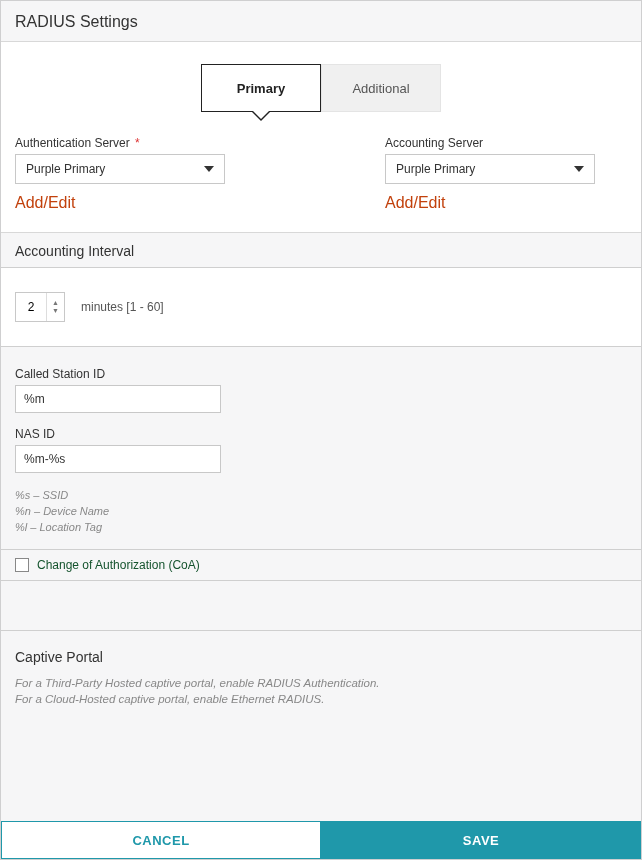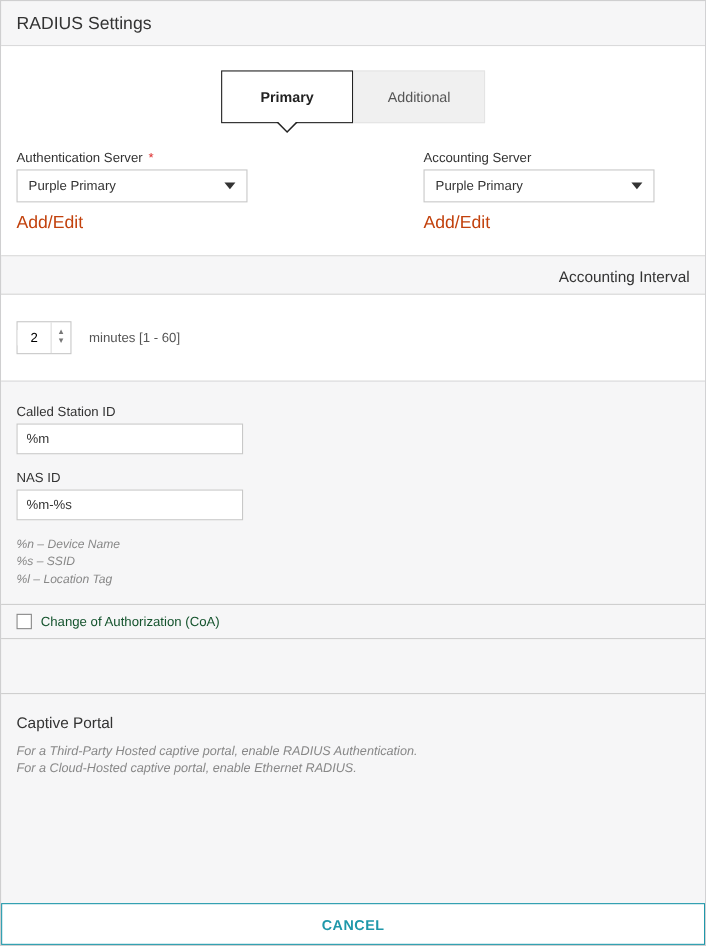--- a/index.html
+++ b/index.html
@@ -113,21 +113,20 @@
     margin-top: 10px;
     cursor: pointer;
     display: inline-block;
     text-align: center;
   }
   .section-header {
     padding: 10px 14px 8px;
     font-size: 14px;
     color: #333;
     border-bottom: 1px solid #cfcfcf;
-    text-align: right;
   }
   .interval-body {
     background: #fff;
     padding: 24px 14px;
     display: flex;
     align-items: center;
     gap: 16px;
     border-bottom: 1px solid #cfcfcf;
   }
   .num-input-wrap {
@@ -295,22 +294,22 @@
 </div>
 
 <div class="ids-section">
   <div class="field-label">Called Station ID</div>
   <input class="text-input" value="%m" style="">
 
   <div class="field-label">NAS ID</div>
   <input class="text-input" value="%m-%s" style="">
 
   <div class="legend">
+    <div>%s – SSID</div>
     <div>%n – Device Name</div>
-    <div>%s – SSID</div>
     <div>%l – Location Tag</div>
   </div>
 </div>
 
 <div class="coa-row">
   <div class="checkbox"></div>
   <span>Change of Authorization (CoA)</span>
 </div>
 
 <div class="portal-spacer"></div>
@@ -318,13 +317,14 @@
 <div class="portal-section">
   <div class="portal-title">Captive Portal</div>
   <div class="portal-desc">
     <div>For a Third-Party Hosted captive portal, enable RADIUS Authentication.</div>
     <div>For a Cloud-Hosted captive portal, enable Ethernet RADIUS.</div>
   </div>
 </div>
 
 <div class="button-bar">
   <div class="btn btn-cancel">CANCEL</div>
+  <div class="btn btn-save">SAVE</div>
 </div>
 
 </body></html>

